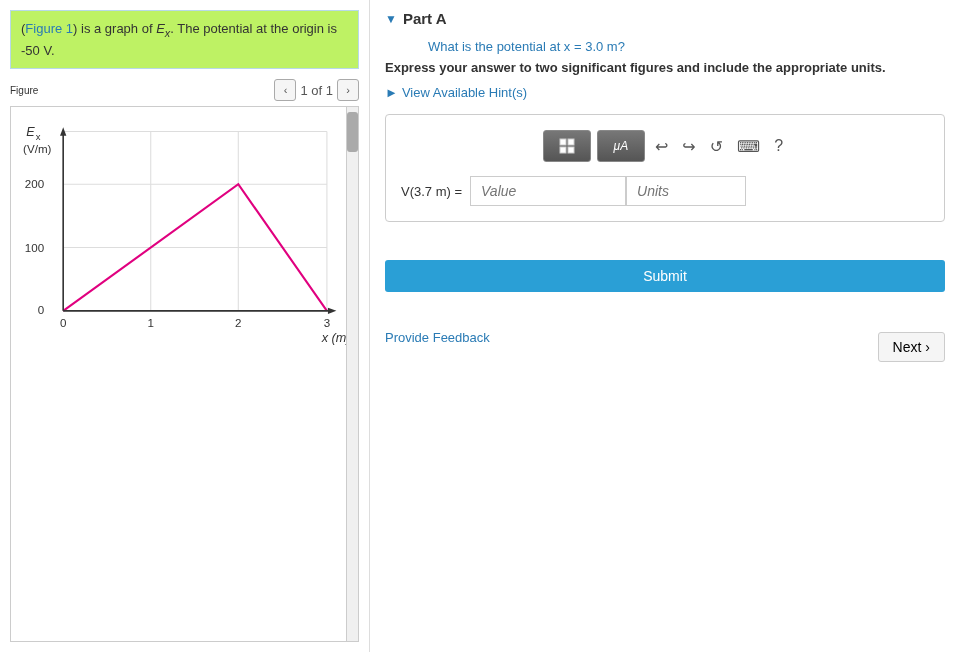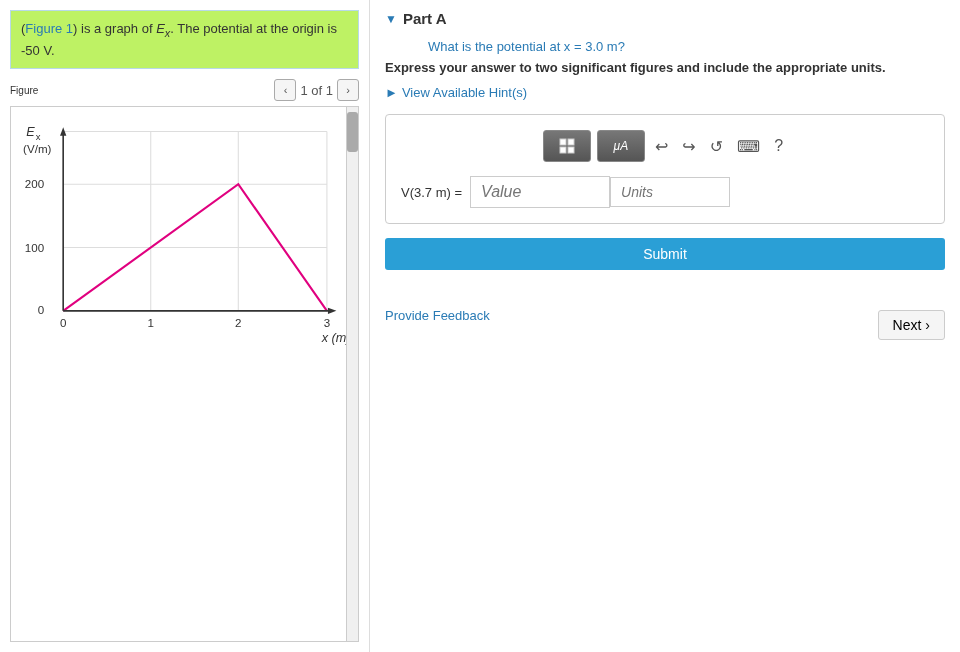--- a/index.html
+++ b/index.html
@@ -215,24 +215,24 @@
     .input-label {
       font-size: 13px;
       margin-right: 8px;
       white-space: nowrap;
     }
 
     .value-input {
       border: 1px solid #ccc;
       border-right: 1px solid #ccc;
       padding: 6px 10px;
-      font-size: 16px;
+      font-size: 14px;
       font-style: italic;
       color: #b91c1c;
-      width: 140px;
+      width: 156px;
       outline: none;
     }
 
     .units-input {
       border: 1px solid #ccc;
       border-left: 1px solid #ccc;
       padding: 6px 10px;
       font-size: 14px;
       font-style: italic;
       color: #aaa;
@@ -241,20 +241,21 @@
     }
 
     .submit-btn {
       background: #2a9fd6;
       color: white;
       border: none;
       padding: 8px 16px;
       border-radius: 3px;
       font-size: 14px;
       cursor: pointer;
+      margin-top: 24px;
     }
 
     .bottom-row {
       display: flex;
       align-items: center;
       justify-content: space-between;
       margin-top: 20px;
     }
 
     .provide-feedback {

